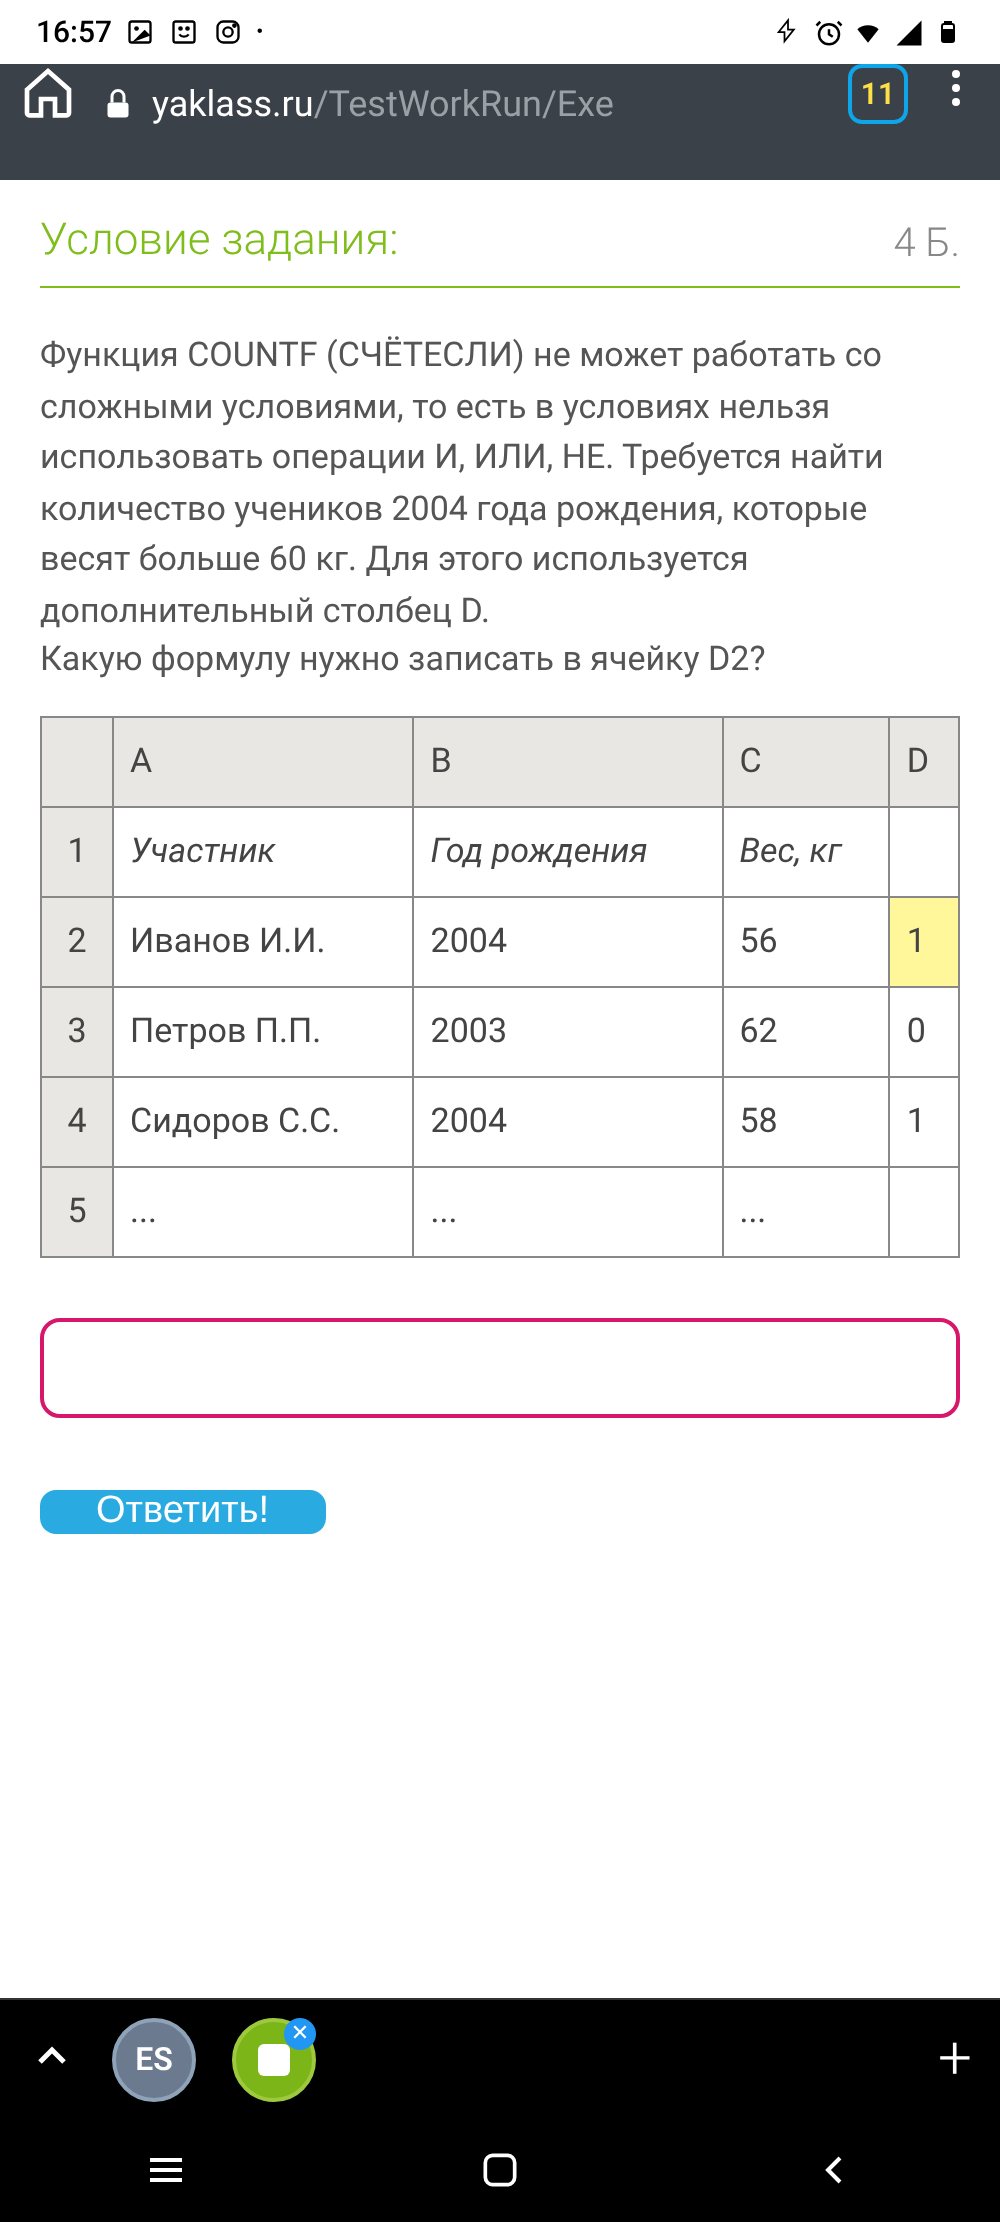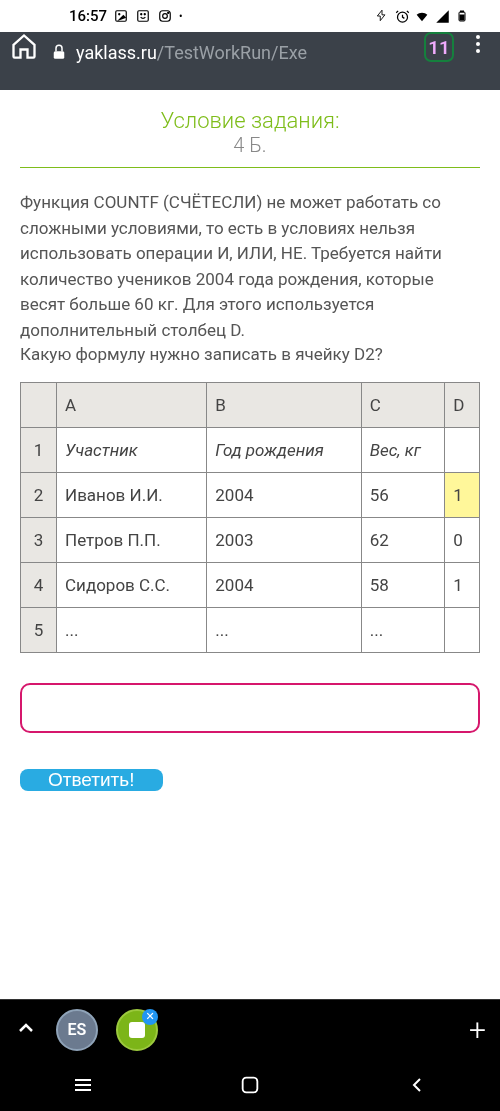--- a/index.html
+++ b/index.html
@@ -11,25 +11,24 @@
     overflow: hidden;
     position: relative;
   }
   
   .status-bar {
     height: 32px;
     background: #fff;
     display: flex;
     justify-content: space-between;
     align-items: center;
-    padding: 0 30px;
+    padding: 0 18px;
     font-size: 15px;
     font-weight: 500;
     color: #000;
-    margin-left: 39px;
   }
   .status-left { display: flex; align-items: center; gap: 6px; }
   .status-right { display: flex; align-items: center; gap: 4px; }
   .status-icon { width: 16px; height: 16px; display: inline-flex; align-items: center; justify-content: center; }
   
   .browser-bar {
     height: 58px;
     background: #3b4149;
     display: flex;
     padding: 0 10px;
@@ -45,24 +44,24 @@
     font-size: 18px;
     overflow: hidden;
     white-space: nowrap;
   }
   .url-lock { color: #fff; margin-right: 8px; width: 18px; height: 18px; }
   .url-domain { color: #fff; }
   .url-path { color: #9aa0a6; }
   .tabs-count {
     width: 30px;
     height: 30px;
-    border: 2px solid #15803d;
+    border: 2px solid #0ea5e9;
     border-radius: 7px;
-    color: #f0abfc;
-    font-size: 19px;
+    color: #fde047;
+    font-size: 15px;
     font-weight: 600;
     display: flex;
     align-items: center;
     justify-content: center;
   }
   .more-icon { color: #fff; width: 24px; }
   
   .content {
     padding: 18px 20px;
     background: #fff;
@@ -70,21 +69,20 @@
   .task-header {
     display: flex;
     justify-content: space-between;
     align-items: center;
     color: #7ebd1a;
     font-size: 22px;
     font-weight: 300;
     padding-bottom: 10px;
     border-bottom: 1px solid #7ebd1a;
     margin-bottom: 22px;
-    flex-direction: column;
   }
   .task-points { color: #888; font-size: 20px; }
   .task-body {
     color: #555;
     font-size: 17px;
     line-height: 1.5;
     margin-bottom: 1px;
   }
   .task-question {
     color: #555;

